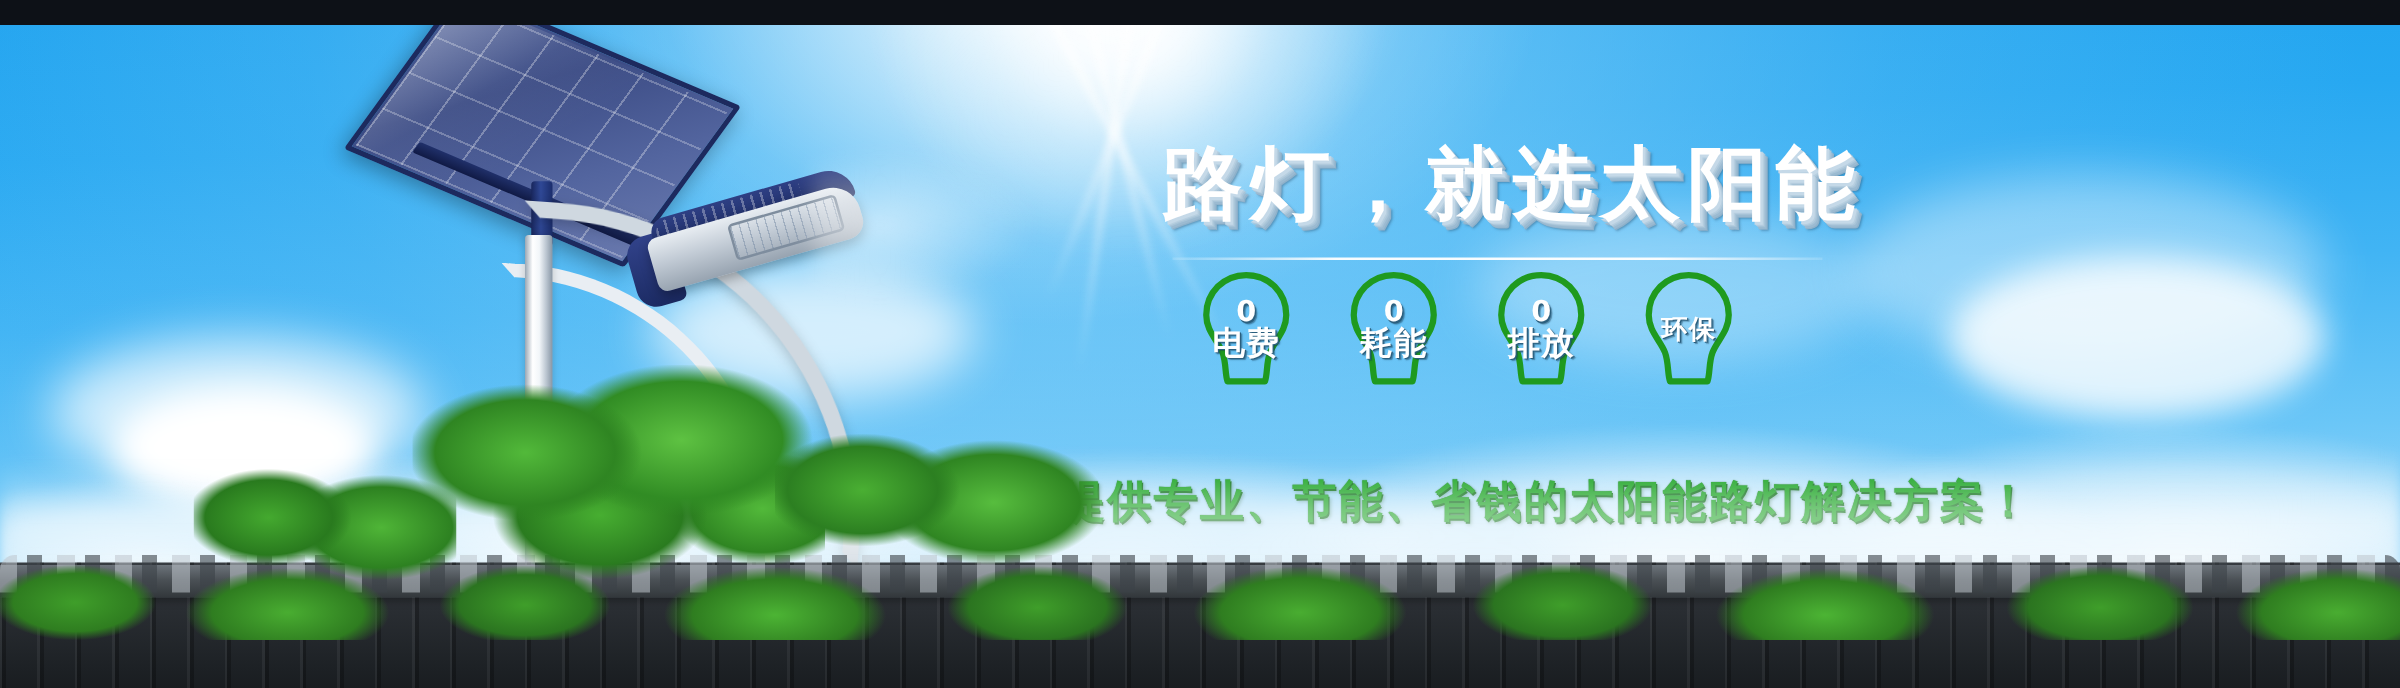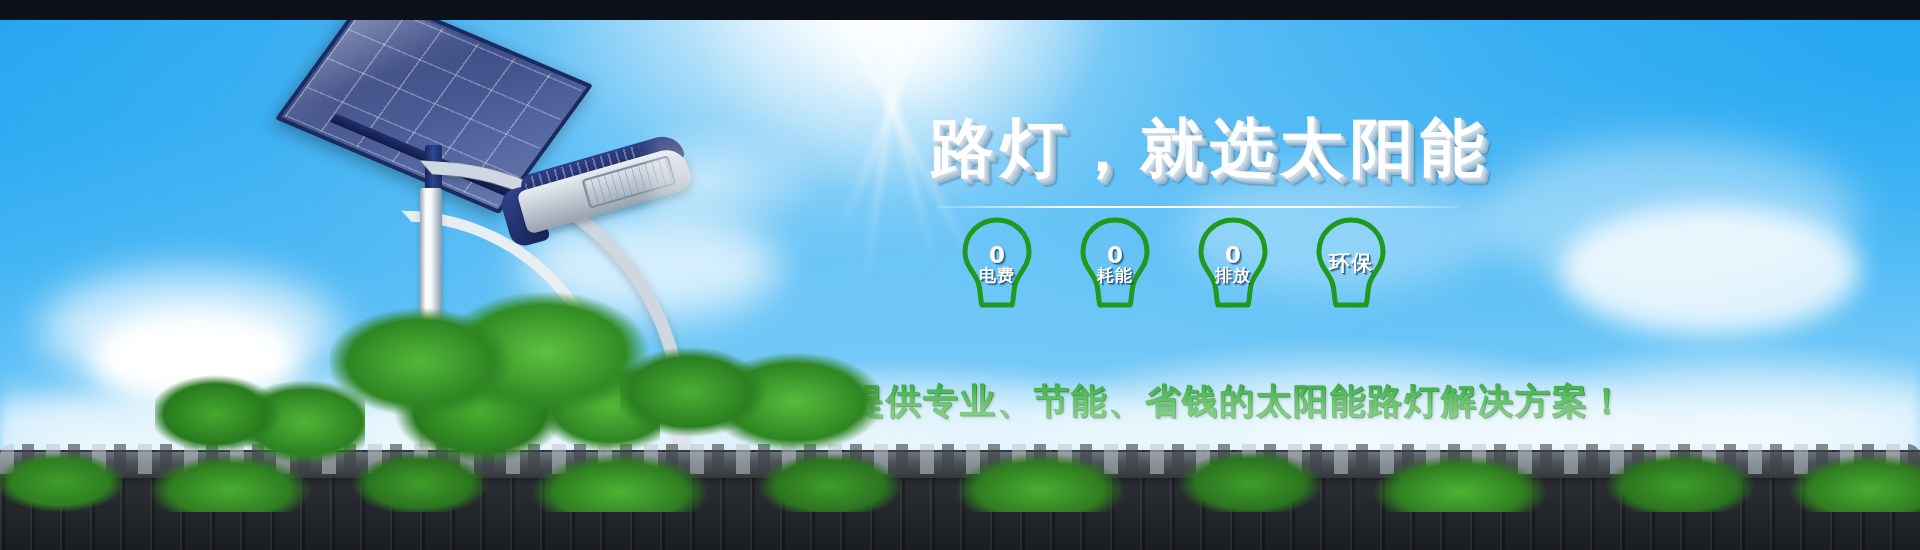--- a/index.html
+++ b/index.html
@@ -97,21 +97,21 @@
     background:linear-gradient(90deg,rgba(255,255,255,.15),rgba(255,255,255,.95) 25%,rgba(255,255,255,.95) 75%,rgba(255,255,255,.15));}
 
   .badges{position:absolute;left:960px;top:196px;display:flex;gap:44px;align-items:flex-start;}
   .badge{position:relative;width:74px;height:96px;display:flex;flex-direction:column;
     align-items:center;justify-content:center;}
   .bulb{position:absolute;left:0;top:0;width:74px;height:96px;}
   .badgeText{position:relative;z-index:2;display:flex;flex-direction:column;align-items:center;
     line-height:1.0;}
   .badgeNum{font-size:23px;font-weight:700;color:#ffffff;letter-spacing:0;
     text-shadow:1px 1px 0 #2b5f7e,2px 2px 1px rgba(20,60,85,.5);}
-  .badgeWord{font-size:17px;font-weight:700;color:#ffffff;letter-spacing:1px;
+  .badgeWord{font-size:26px;font-weight:700;color:#ffffff;letter-spacing:1px;
     text-shadow:1px 1px 0 #2b5f7e,2px 2px 1px rgba(20,60,85,.5);}
   .badgeWord.two{line-height:1.02;}
 
   .tagline{position:absolute;left:775px;top:358px;
     font-size:35px;font-weight:700;letter-spacing:2px;color:#18a321;
     white-space:nowrap;
     text-shadow:1px 1px 0 #0c6f17, 2px 2px 3px rgba(0,70,10,.35), 0 0 1px #0c6f17;}
 
   
   .roof{position:absolute;left:0;bottom:0;width:1920px;height:120px;

